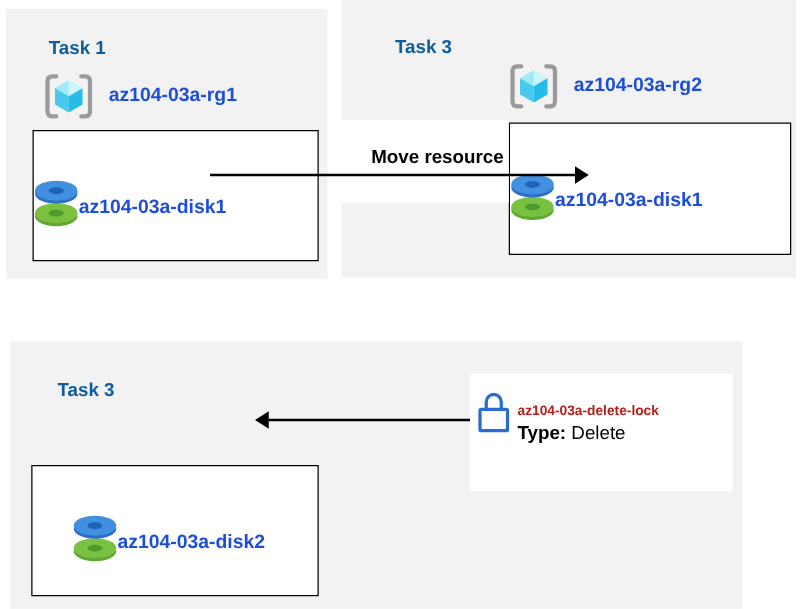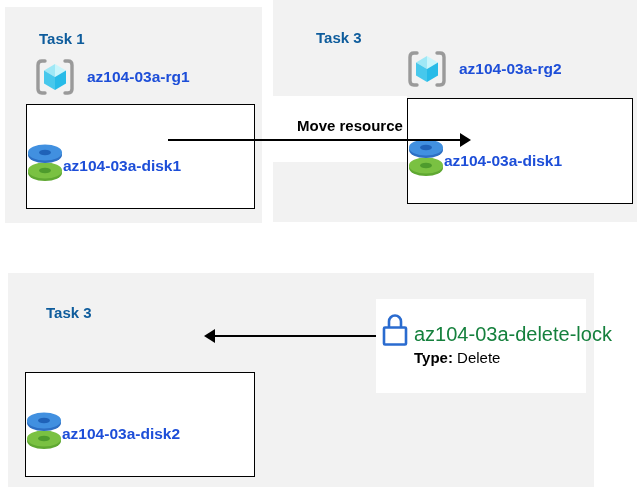--- a/index.html
+++ b/index.html
@@ -28,21 +28,21 @@
 
   .bold-label{font-size:15.5px;font-weight:bold;color:#1d4ed8;white-space:nowrap;}
 
   .res-box{
     position:absolute;background:#ffffff;border:1.6px solid #000;
     display:flex;flex-direction:row;align-items:center;
     box-sizing:border-box;padding-top:13px;
   }
   #panel-1 .res-box{left:21px;top:97px;width:229px;height:105px;}
   #panel-2 .res-box{left:134px;top:98px;width:226px;height:106px;}
-  #panel-3 .res-box{left:17px;top:99px;width:230px;height:105px;}
+  #panel-3 .res-box{left:17px;top:99px;width:230px;height:105px;padding-left:32px;}
   .res-box .bold-label{margin-top:6px;}
 
   .disk-icon{width:36px;height:40px;display:block;}
   .rg-icon{width:42px;height:40px;display:block;}
 
   .white-rect{position:absolute;background:#ffffff;}
   #move-rect{left:264px;top:96px;width:143px;height:66px;}
   #lock-rect{left:376px;top:299px;width:210px;height:94px;}
 
   #move-label{
@@ -60,21 +60,21 @@
     border-left:11px solid #000;
   }
   #arrow2-head{
     left:204px;top:329px;
     border-top:7px solid transparent;border-bottom:7px solid transparent;
     border-right:11px solid #000;
   }
 
   #lock-icon{position:absolute;left:380px;top:311px;z-index:6;}
   #lock-text{position:absolute;left:414px;top:323px;z-index:6;}
-  #lock-text .line1{font-size:20px;font-weight:normal;color:#15803d;white-space:nowrap;}
+  #lock-text .line1{font-size:11px;font-weight:bold;color:#b91c1c;white-space:nowrap;}
   #lock-text .line2{font-size:15px;color:#000;margin-top:3px;white-space:nowrap;}
   #lock-text .line2 b{font-weight:bold;}
 </style>
 </head>
 <body>
 
 <svg width="0" height="0" style="position:absolute">
   <defs>
     <g id="rg-cube-icon">
       <path d="M11 4 H8 Q4 4 4 8 V32 Q4 36 8 36 H11" fill="none" stroke="#9a9a9a" stroke-width="3.4" stroke-linecap="round"></path>

